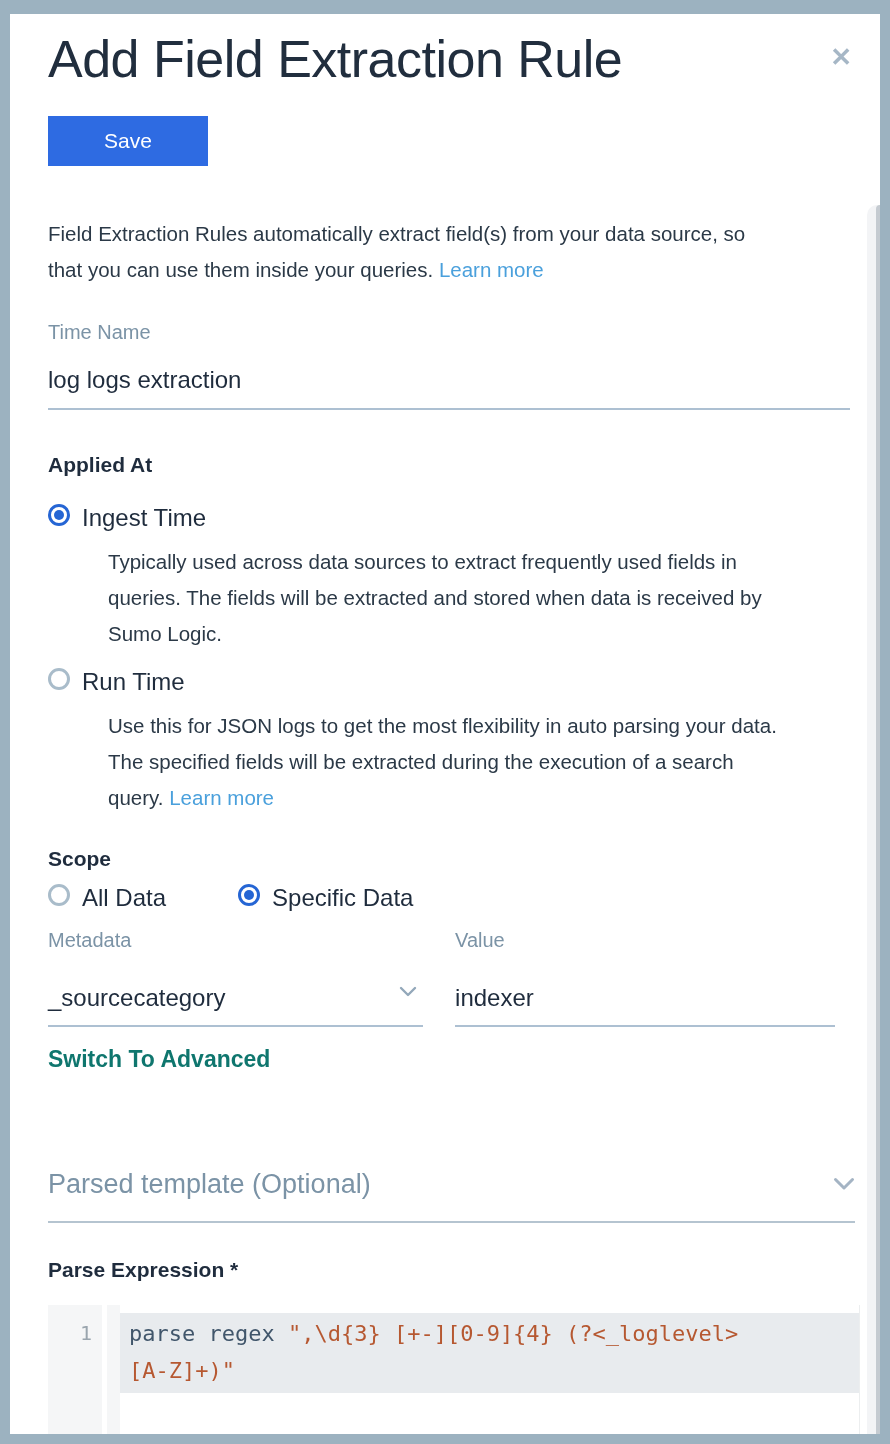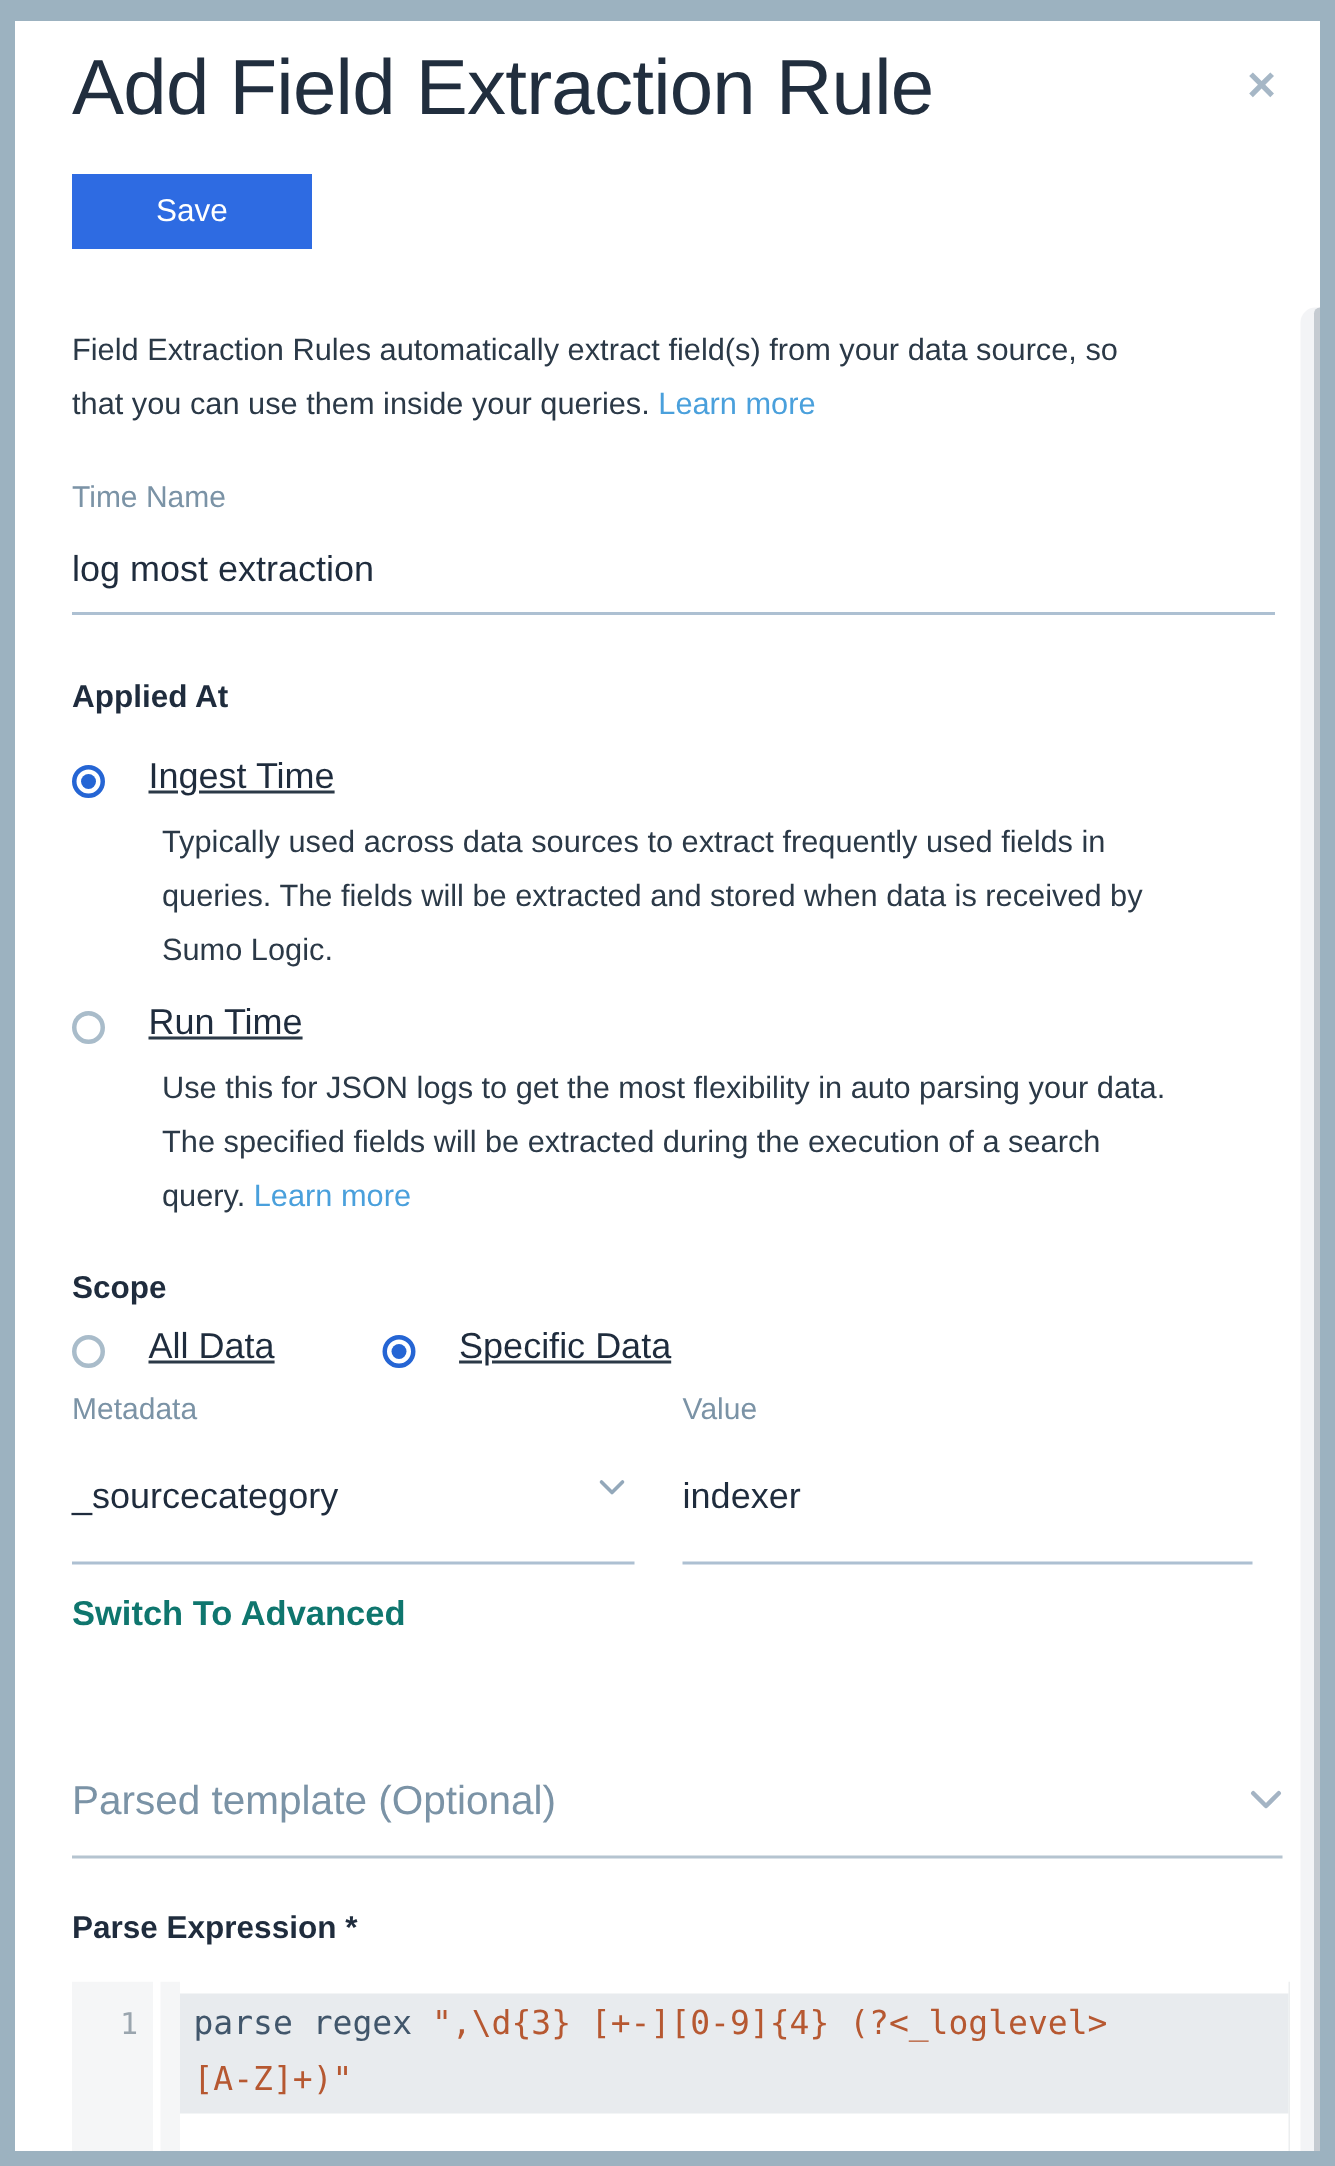--- a/index.html
+++ b/index.html
@@ -53,23 +53,22 @@
     font-size:24px; color:#1f2c3d; line-height:28px;
     padding-bottom:14px;
     border-bottom:2px solid #adc0d2;
   }
   .section-heading {
     margin-top:42px;
     font-size:21px; font-weight:700; color:#1f2c3d; line-height:26px;
   }
   .radio-row {
     margin-top:26px;
-    display:flex; align-items:flex-end; gap:29px;
-    cursor:pointer;
-    text-decoration:underline;
+    display:flex; align-items:flex-start; gap:12px;
+    cursor:pointer;
   }
   .radio {
     width:22px; height:22px; flex:0 0 22px;
     border:3px solid #a9bcca; border-radius:50%;
     display:inline-flex; align-items:center; justify-content:center;
     background:#fff;
   }
   .radio.selected { border-color:#2565d4; }
   .radio .dot { width:10px; height:10px; border-radius:50%; background:transparent; }
   .radio.selected .dot { background:#2565d4; }
@@ -83,21 +82,21 @@
   .scope-radios { margin-top:12px; display:flex; align-items:center; }
   .scope-radios .radio-row { margin-top:0; }
   .scope-radio-2 { margin-left:72px; }
   .meta-grid { margin-top:16px; display:flex; }
   .meta-col { width:385px; }
   .value-col { width:390px; margin-left:32px; }
   .meta-field {
     position:relative;
     margin-top:32px;
     font-size:24px; color:#1f2c3d; line-height:28px;
-    padding-bottom:29px;
+    padding-bottom:13px;
     border-bottom:2px solid #adc0d2;
     cursor:pointer;
   }
   .chevron-sm {
     position:absolute; right:6px; top:2px;
   }
   .switch-link {
     display:inline-block;
     margin-top:18px;
     font-size:23px; font-weight:700; color:#0f766e; line-height:28px;
@@ -155,21 +154,21 @@
     <button class="close-btn">✕</button>
   </div>
 
   <button class="save-btn">Save</button>
 
   <div class="content">
 
     <p class="description"><span>Field Extraction Rules automatically extract field(s) from your data source, so that you can use them inside your queries.</span> <a class="link">Learn more</a></p>
 
     <div class="field-label rule-name-label">Time Name</div>
-    <div class="text-field">log most extraction</div>
+    <div class="text-field">log logs extraction</div>
 
     <div class="section-heading">Applied At</div>
 
     <div class="radio-row">
       <span class="radio selected">
           <span class="dot"></span>
         </span>
       <span class="radio-label">Ingest Time</span>
     </div>
     <p class="option-desc">Typically used across data sources to extract frequently used fields in queries. The fields will be extracted and stored when data is received by Sumo Logic.</p>

